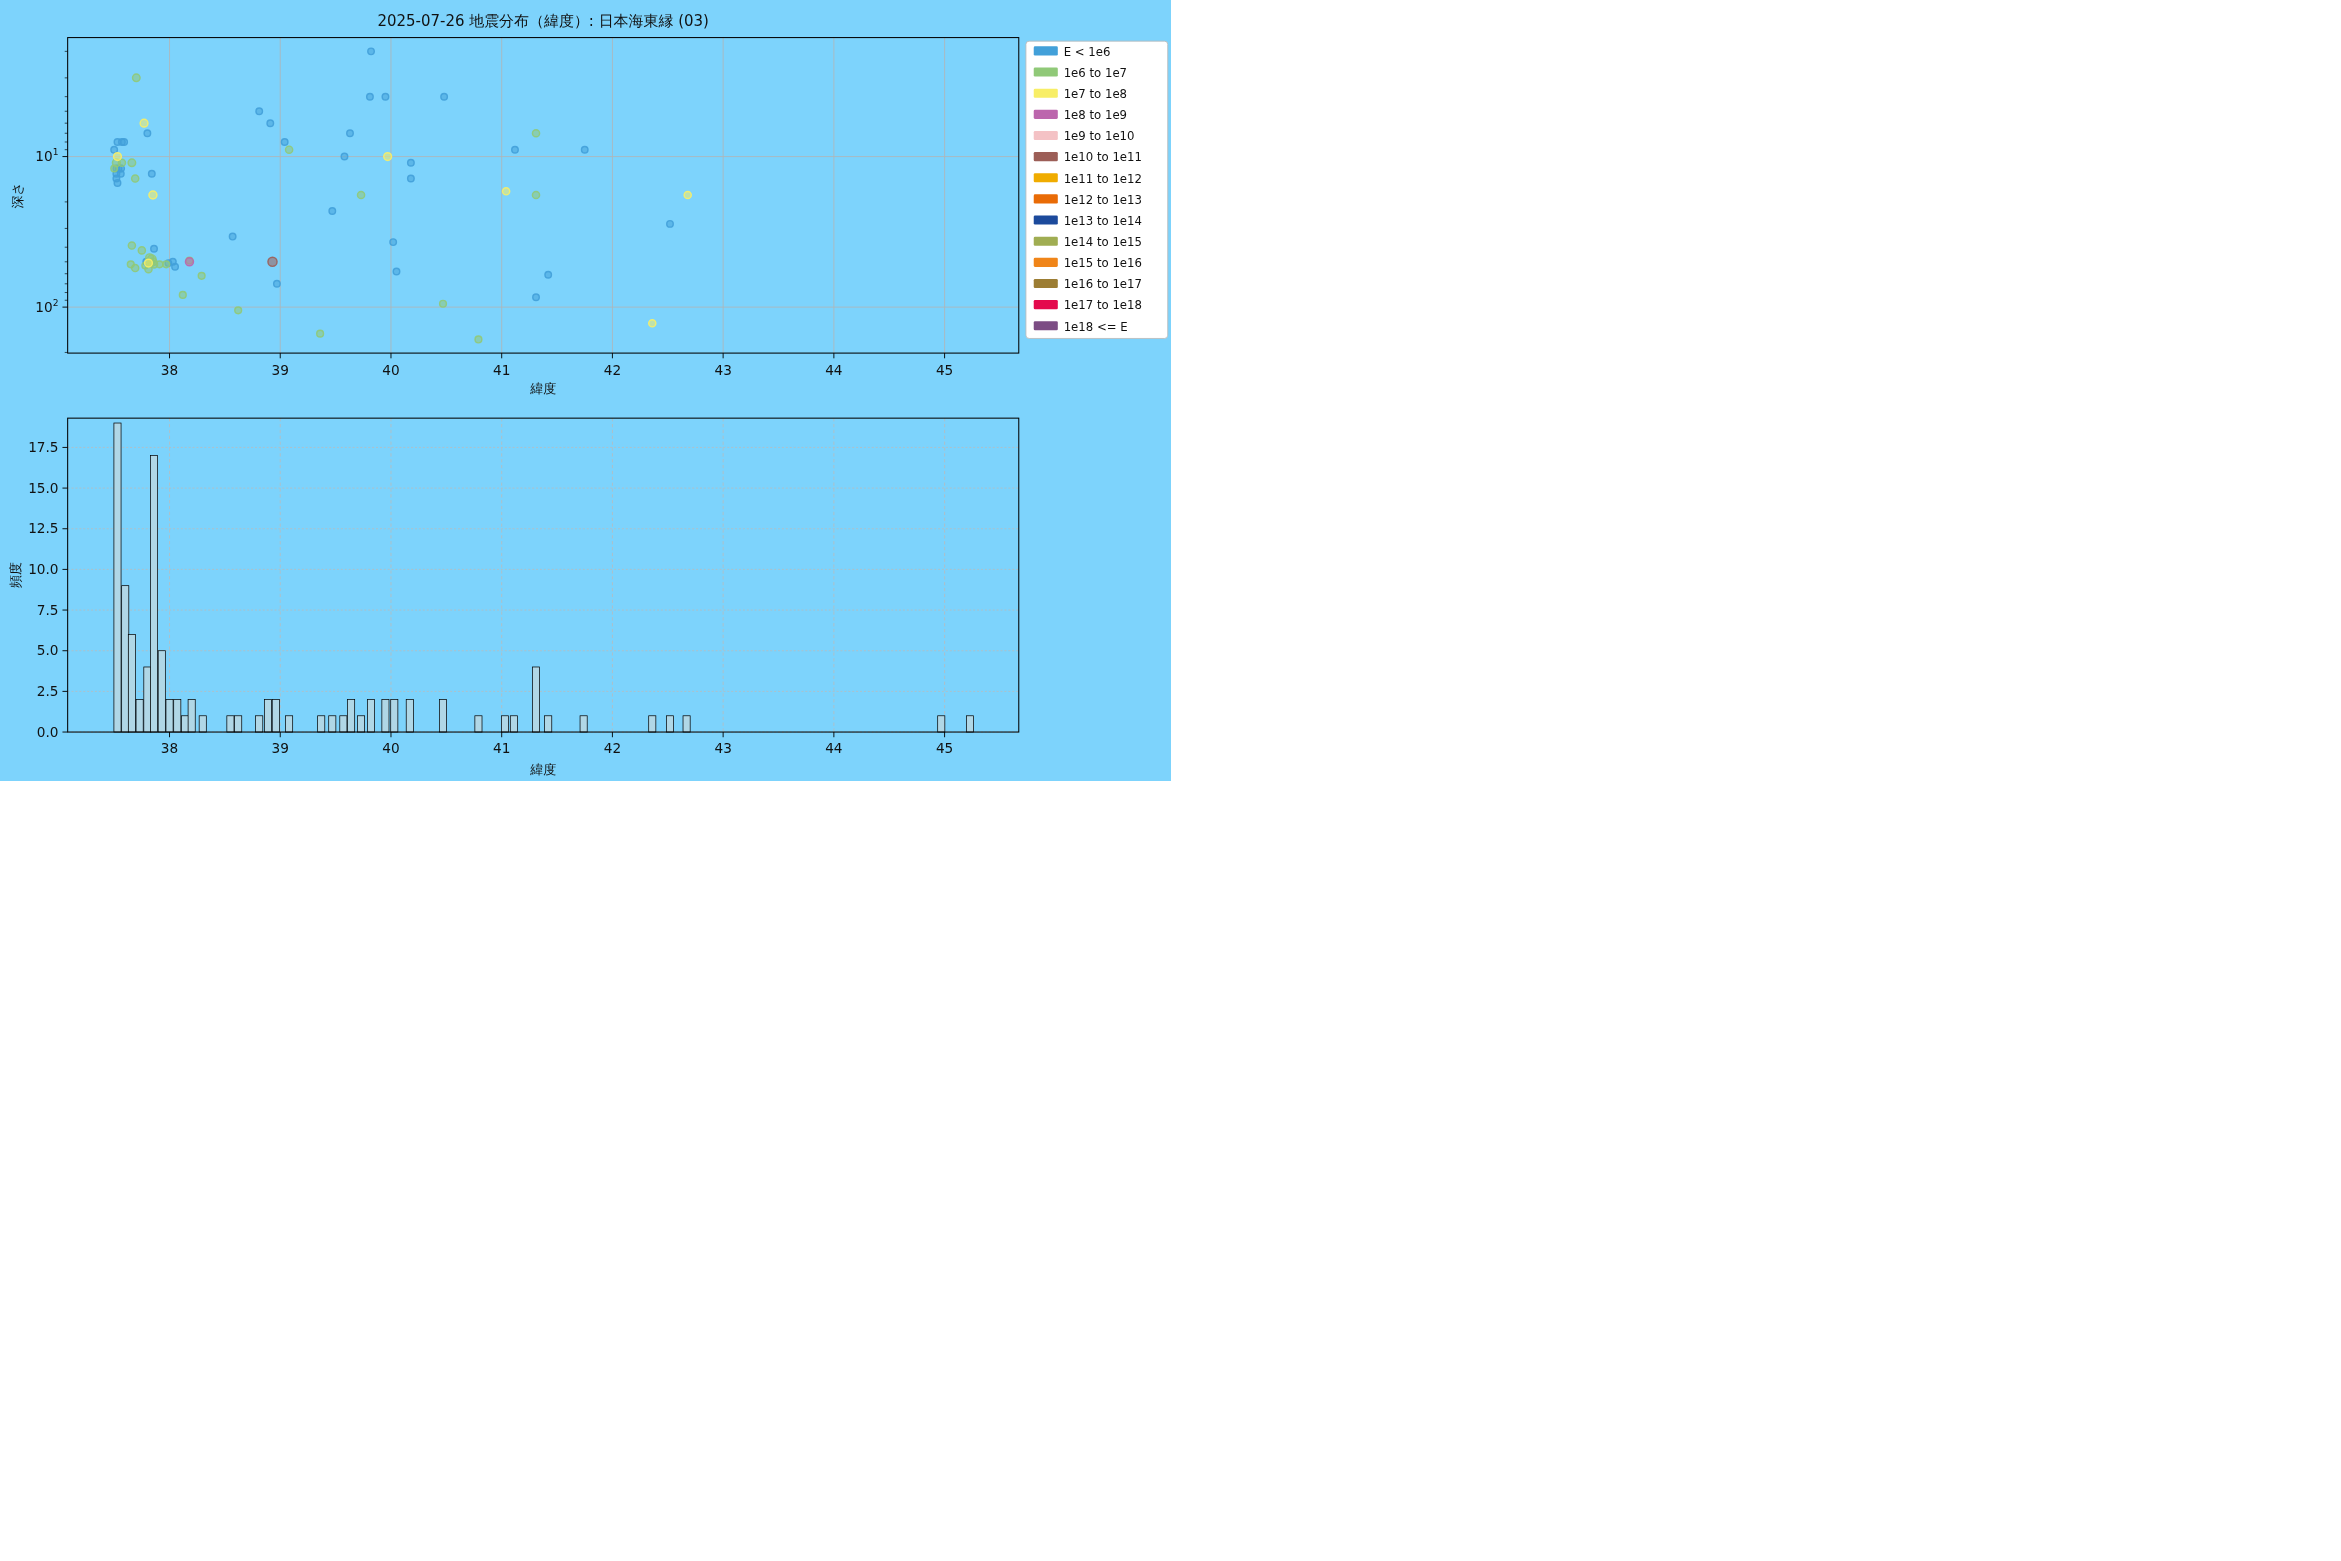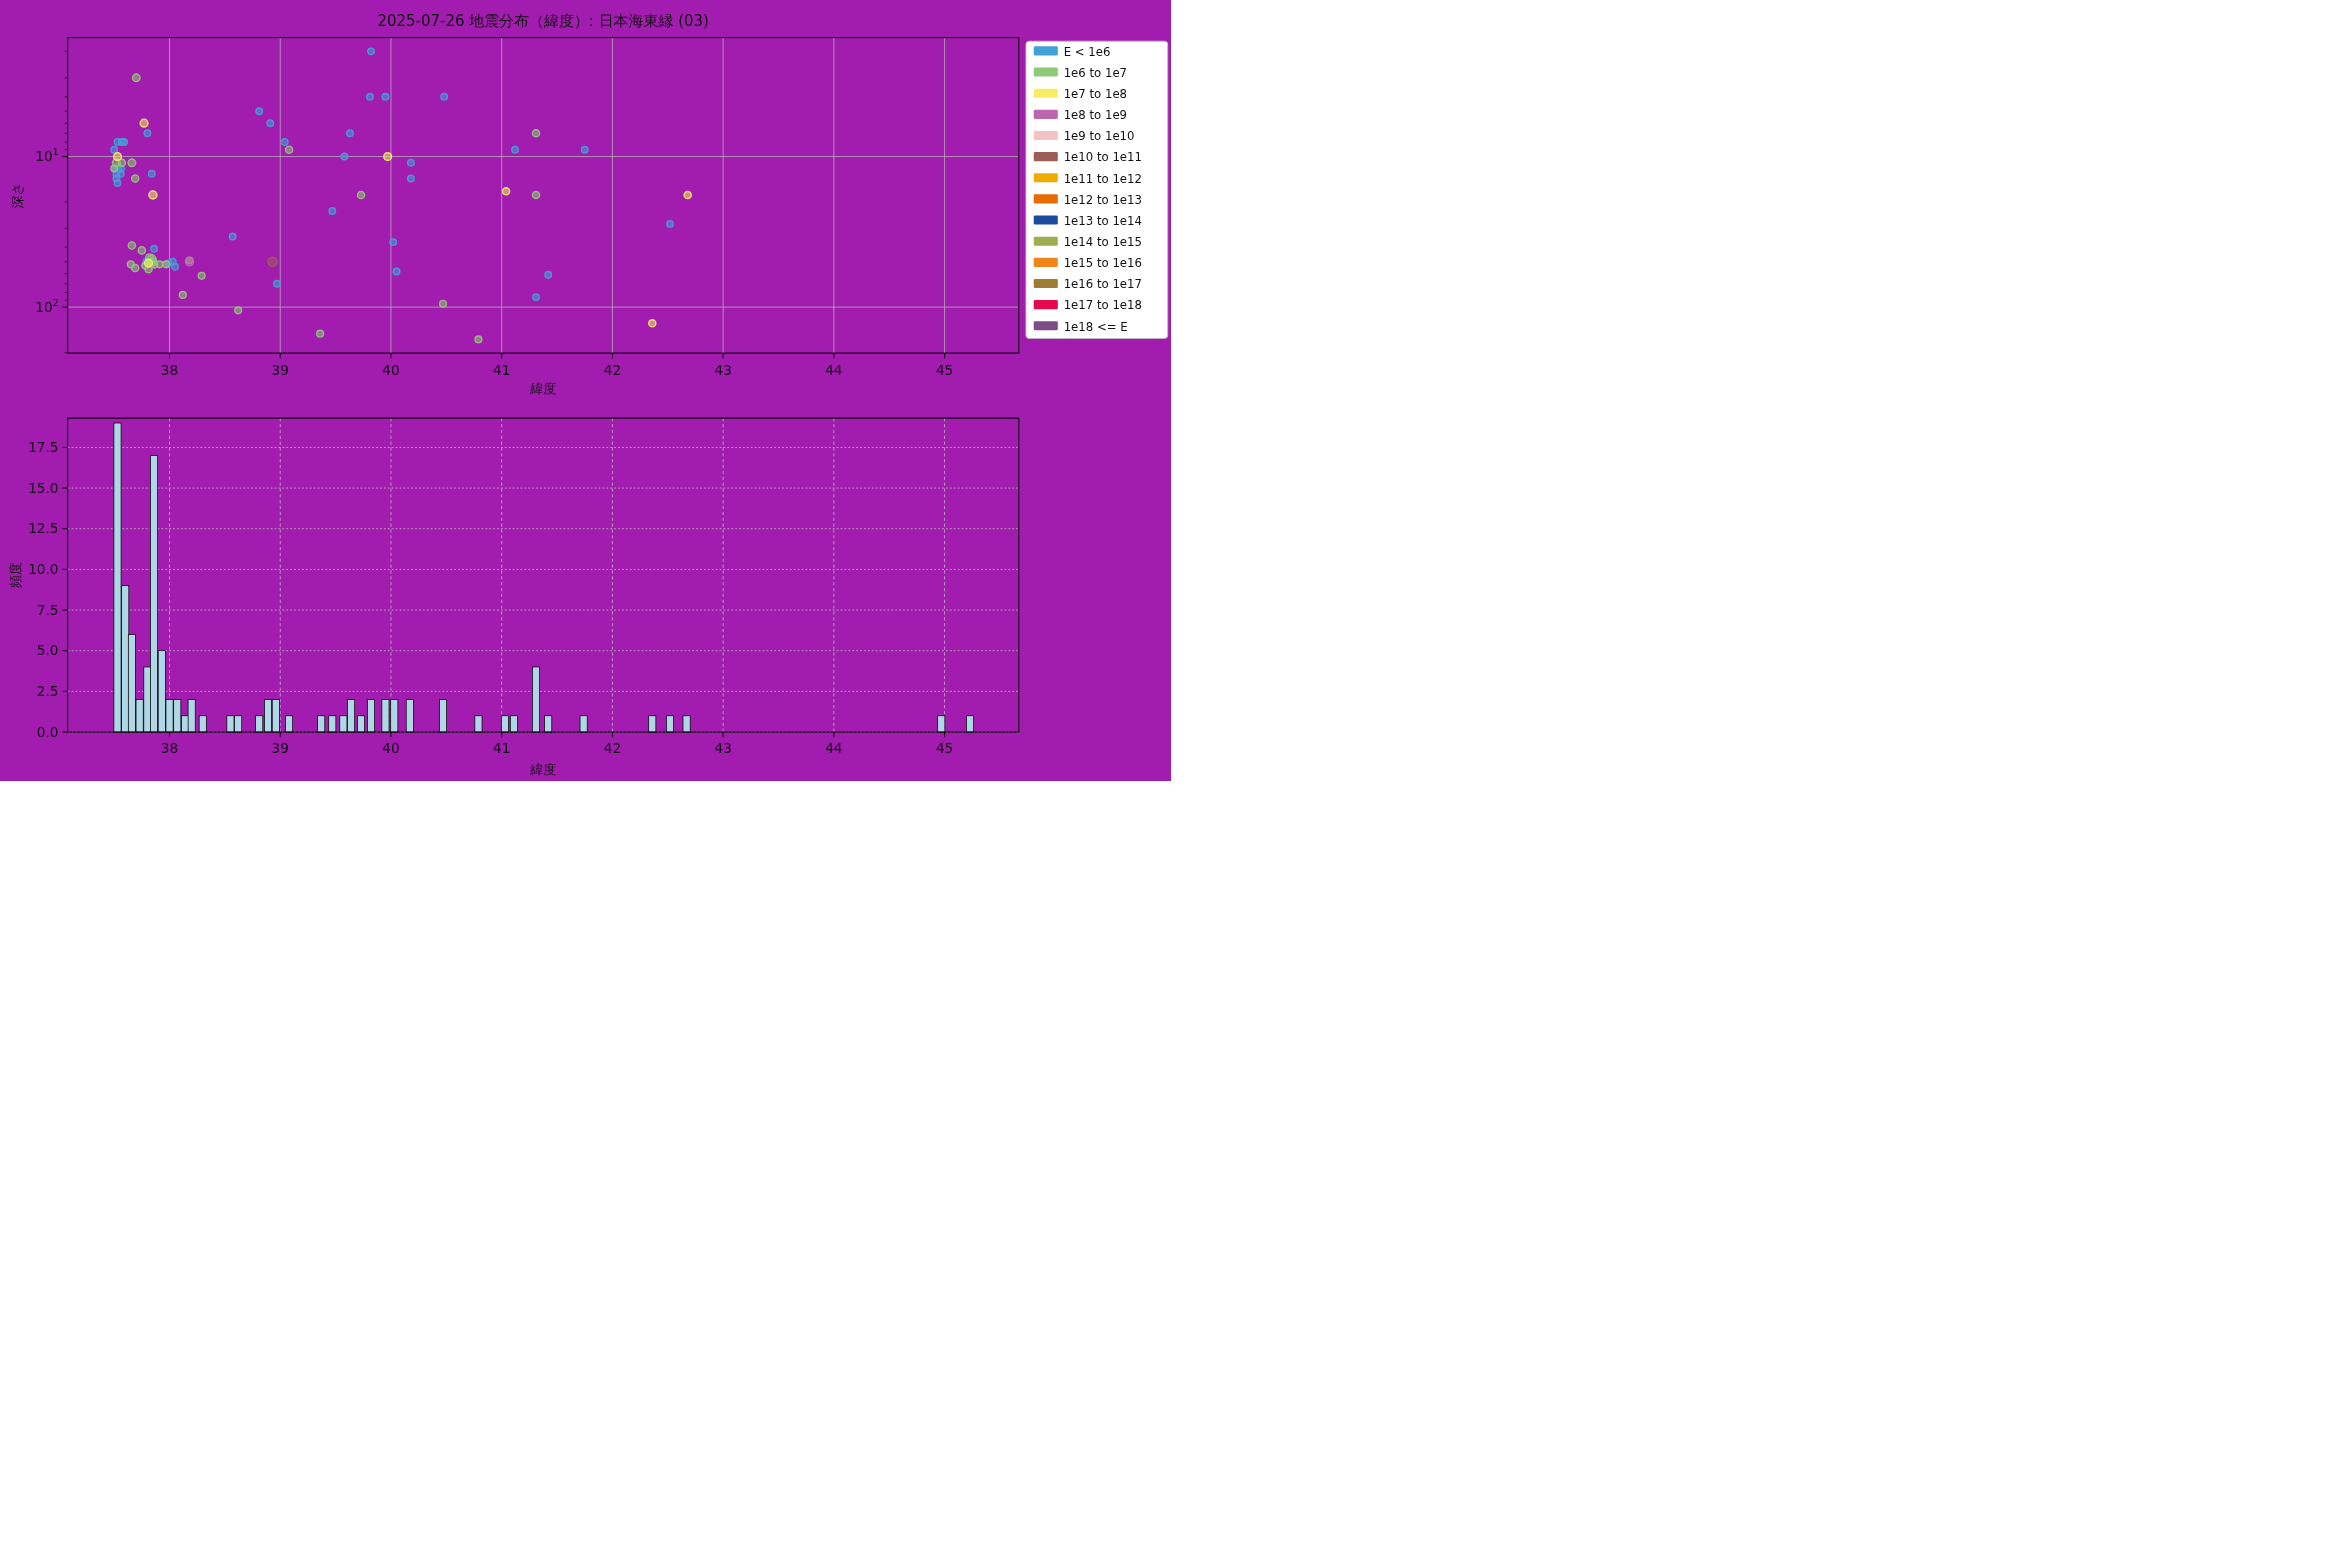--- a/index.html
+++ b/index.html
@@ -1,16 +1,16 @@
 <!DOCTYPE html>
 <html style="font-size:10.4px"><head>
 <meta charset="utf-8">
 <style>
   html,body{margin:0;padding:0;background:#fff;}
-  #page{position:relative;width:1171px;height:781px;background:#a21caf;overflow:hidden;
+  #page{position:relative;width:1171px;height:781px;background:#7dd3fc;overflow:hidden;
         font-family:"DejaVu Sans","Liberation Sans",sans-serif;}
   svg{position:absolute;left:0;top:0;}
   text{fill:#111;}
 </style>
 </head>
 <body>
 
 <div id="page">
   <svg id="fig" width="1171" height="781" viewBox="0 0 1800 1200">
     <text id="fig-title" x="835" y="40" font-size="23" text-anchor="middle">2025-07-26 地震分布（緯度）: 日本海東縁 (03)</text>

